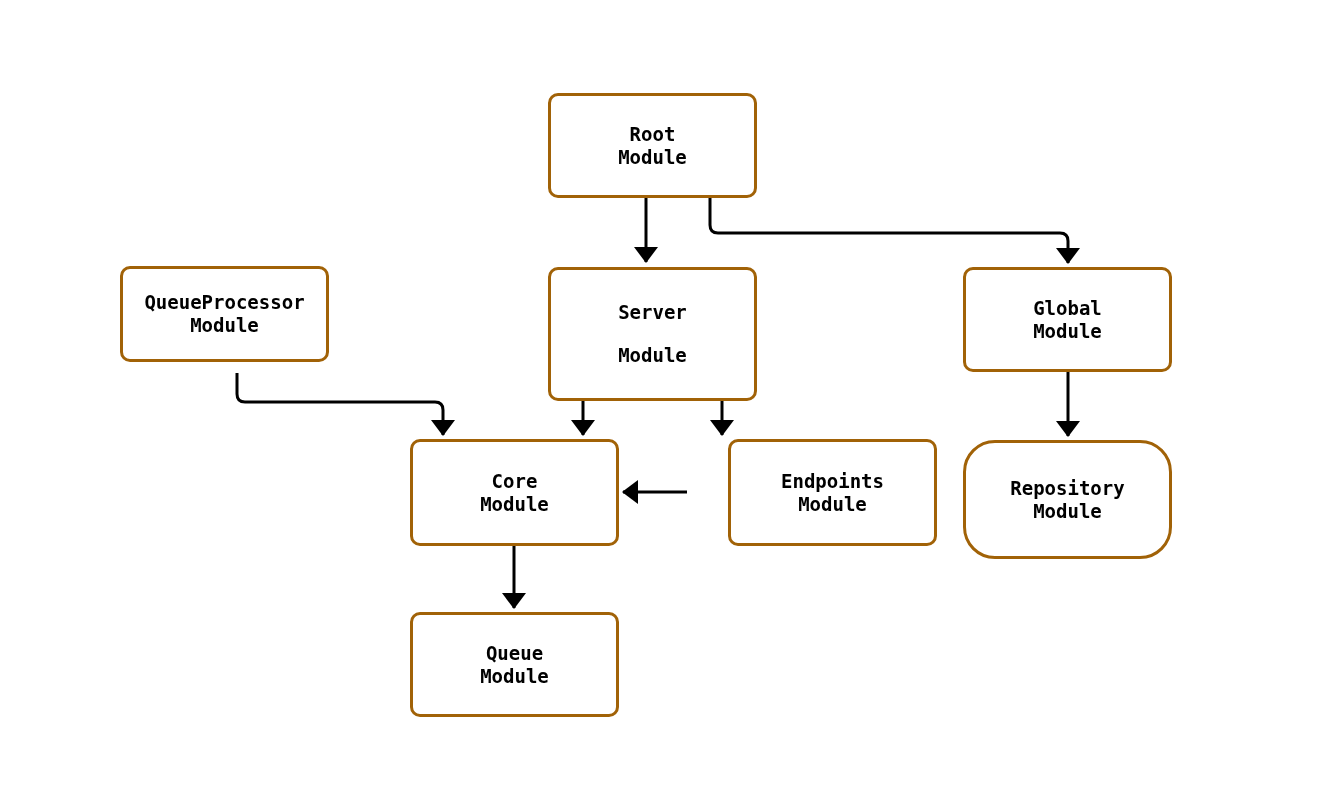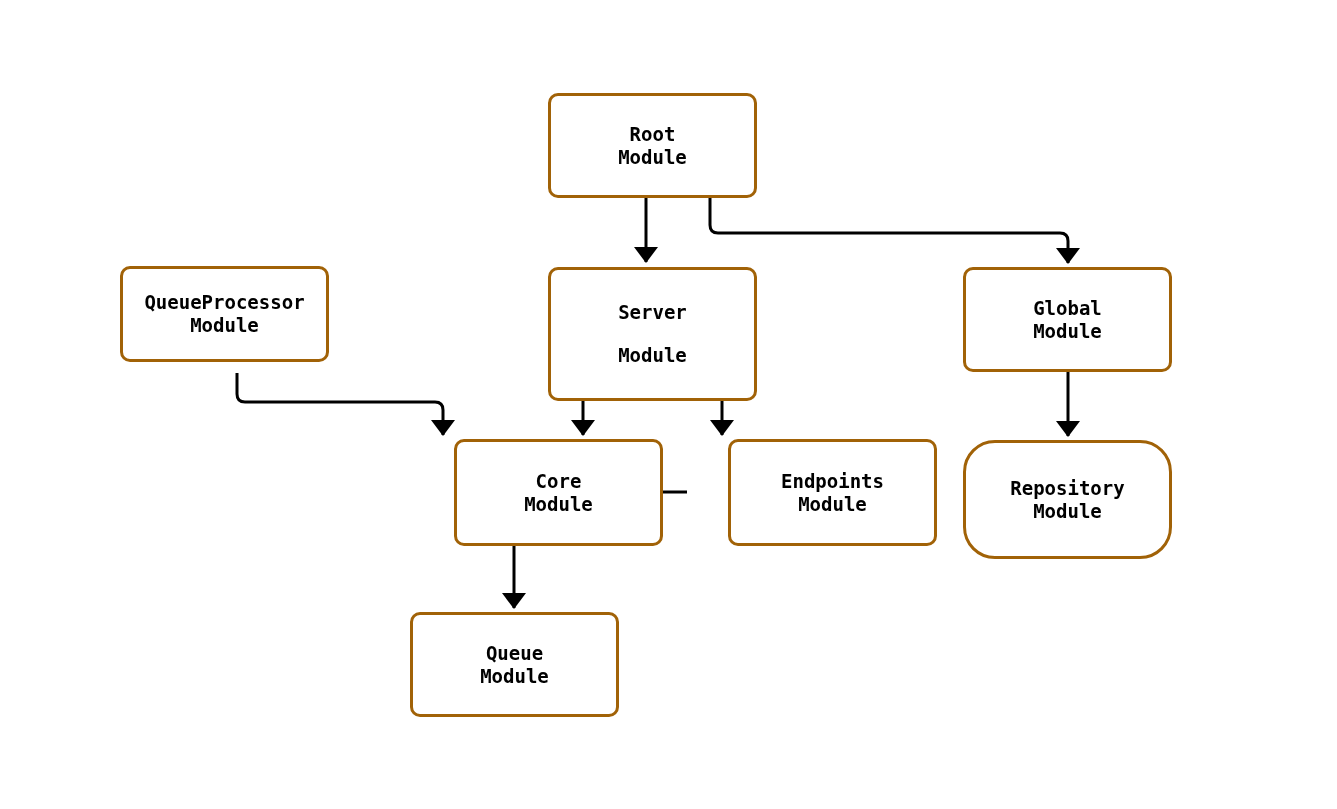--- a/index.html
+++ b/index.html
@@ -82,21 +82,21 @@
   <div class="node" style="left:548px; top:267px; height:134px;gap:20px;">
     <span>Server</span>
     <span>Module</span>
   </div>
 
   <div class="node" style="left:963px; top:267px; height:105px;">
     <span>Global</span>
     <span>Module</span>
   </div>
 
-  <div class="node" style="left:410px; top:439px; height:107px;margin-left:44px;">
+  <div class="node" style="left:410px; top:439px; height:107px;">
     <span>Core</span>
     <span>Module</span>
   </div>
 
   <div class="node" style="left:687px; top:439px; height:107px;margin-left:41px;">
     <span>Endpoints</span>
     <span>Module</span>
   </div>
 
   <div class="node" style="left:963px; top:440px; height:119px;border-radius:32px;">

